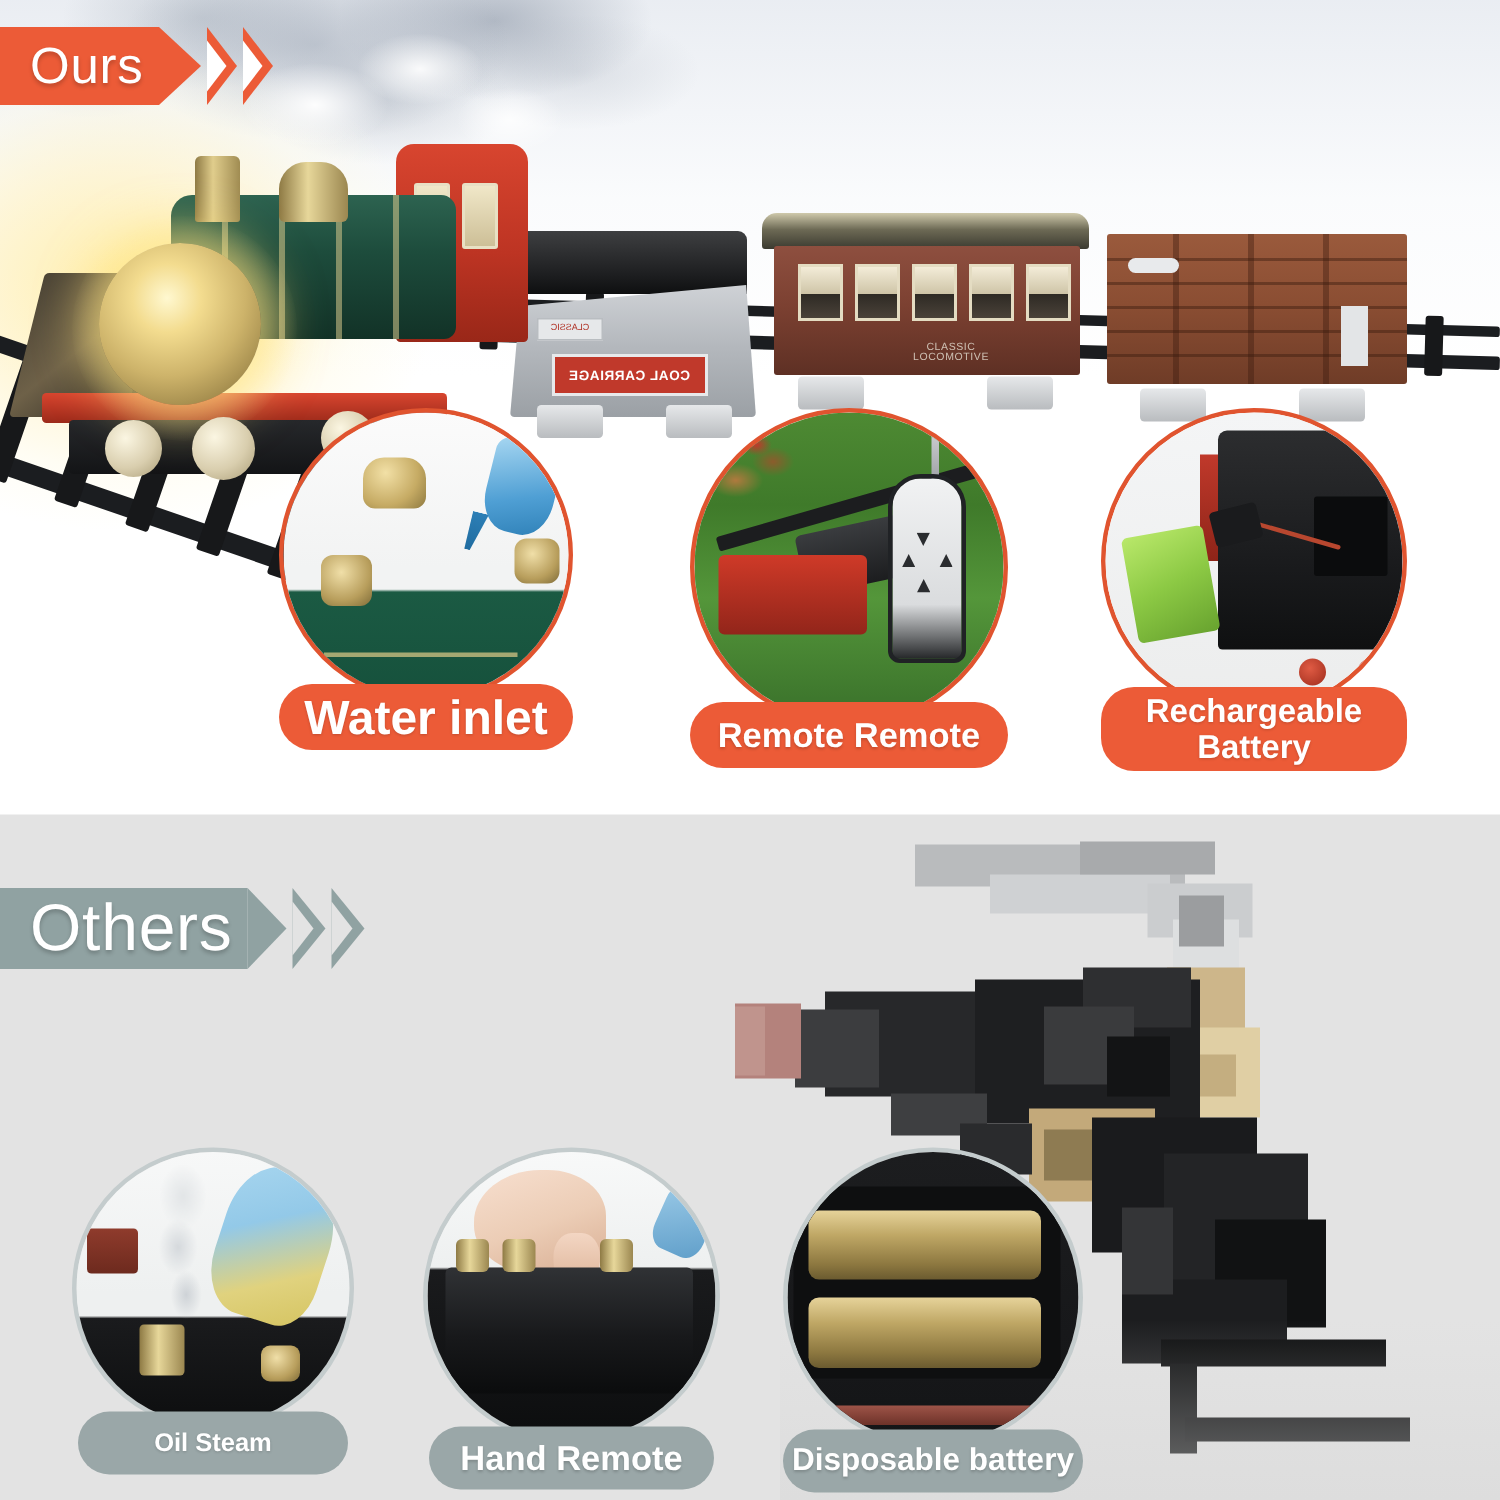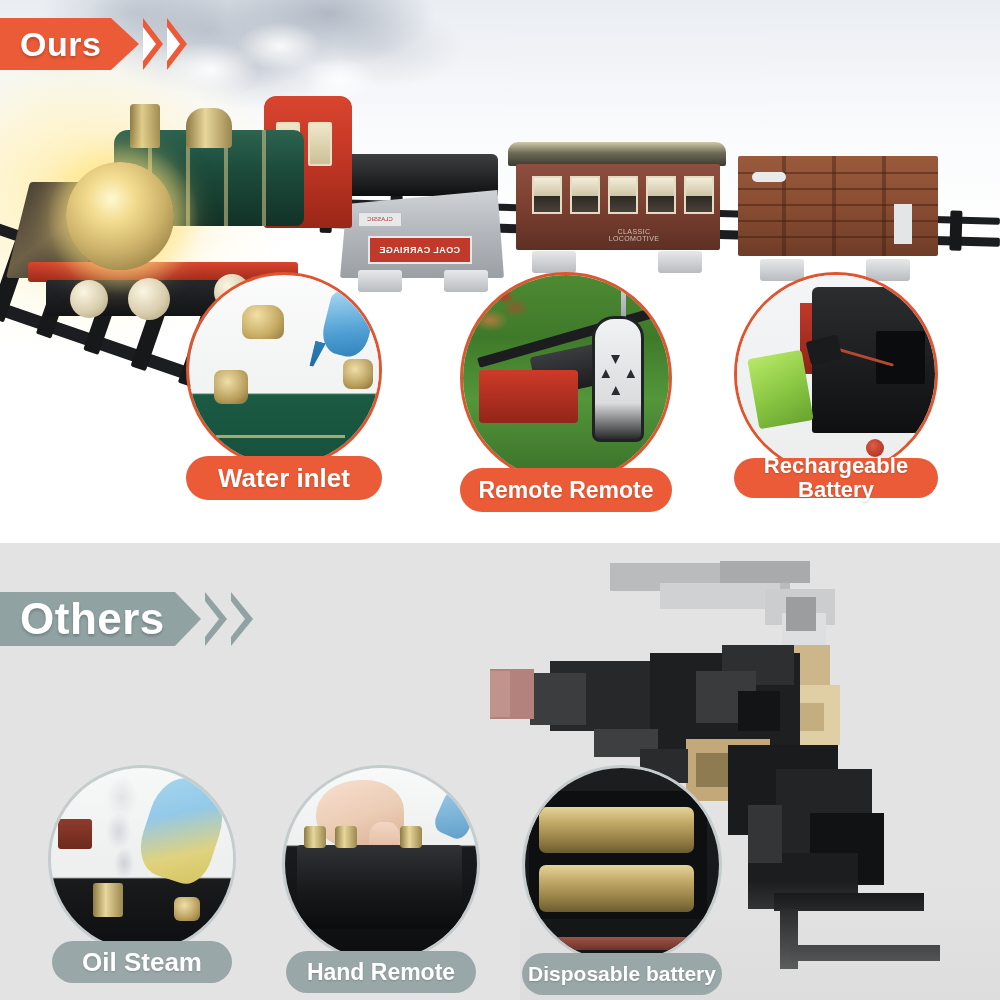--- a/index.html
+++ b/index.html
@@ -51,21 +51,21 @@
     display: flex; align-items: center;
   }
   .ribbon-body {
     position: relative;
     display: flex; align-items: center;
     padding-left: 26px;
     box-sizing: border-box;
   }
   .ribbon-body .ribbon-text {
     color: #ffffff;
-    font-weight: bold;
+    font-weight: normal;
     letter-spacing: 0.5px;
     text-shadow: 0 2px 3px rgba(0,0,0,0.22);
     white-space: nowrap;
   }
   .ribbon-tip {
     width: 0; height: 0;
   }
   .chev {
     width: 0; height: 0;
     margin-left: 4px;
@@ -631,21 +631,21 @@
       <div class="disc" style="width:196px; height:196px;">
         <div class="sc-water">
           <div class="brass-valve"></div>
           <div class="bottle"></div>
           <div class="port"></div>
           <div class="port2"></div>
           <div class="pipe"></div>
         </div>
       </div>
       <div class="pill" style="left:0px; top:184px; width:196px; height:44px;">
-        <span style="font-size:26px;text-align:center;">Water inlet</span>
+        <span style="font-size:32px;text-align:center;">Water inlet</span>
       </div>
     </div>
 
     <div class="callout ours-callout" style="left:460px; top:272px; width:212px; height:238px;">
       <div class="disc" style="width:212px; height:212px;">
         <div class="sc-remote">
           <div class="trees"></div>
           <div class="rtrack"></div>
           <div class="rloco2"></div>
           <div class="rloco"></div>
@@ -670,21 +670,21 @@
           <div class="chassis">
             <div class="cavity"></div>
           </div>
           <div class="wire"></div>
           <div class="plug"></div>
           <div class="greenbatt"></div>
           <div class="redwheel" style="right:26%;"></div>
           <div class="redwheel" style="right:6%;"></div>
         </div>
       </div>
-      <div class="pill" style="left:0px; top:186px; width:204px; height:40px;">
+      <div class="pill" style="left:0px; top:186px; width:204px; height:56px;">
         <span style="font-size:22px;">Rechargeable Battery</span>
       </div>
     </div>
 
   </div>
 
   <div class="panel-others">
 
     <div class="others-train">
       <div class="pixblock" style="left:120px; top:10px; width:180px; height:28px; background:#b9bbbd;"></div>
@@ -738,21 +738,21 @@
       <div class="disc" style="width:188px; height:188px;">
         <div class="sc-oil">
           <div class="sign"></div>
           <div class="oilbottle"></div>
           <div class="smoke"></div>
           <div class="funnel"></div>
           <div class="dome2"></div>
         </div>
       </div>
       <div class="pill" style="left:4px; top:176px; width:180px; height:42px;">
-        <span style="font-size:26px;">Oil Steam</span>
+        <span style="font-size:17px;">Oil Steam</span>
       </div>
     </div>
 
     <div class="callout others-callout" style="left:282px; top:222px; width:198px; height:222px;">
       <div class="disc" style="width:198px; height:198px;">
         <div class="sc-hand">
           <div class="bluebit"></div>
           <div class="hand"></div>
           <div class="finger"></div>
           <div class="blackloco"></div>

